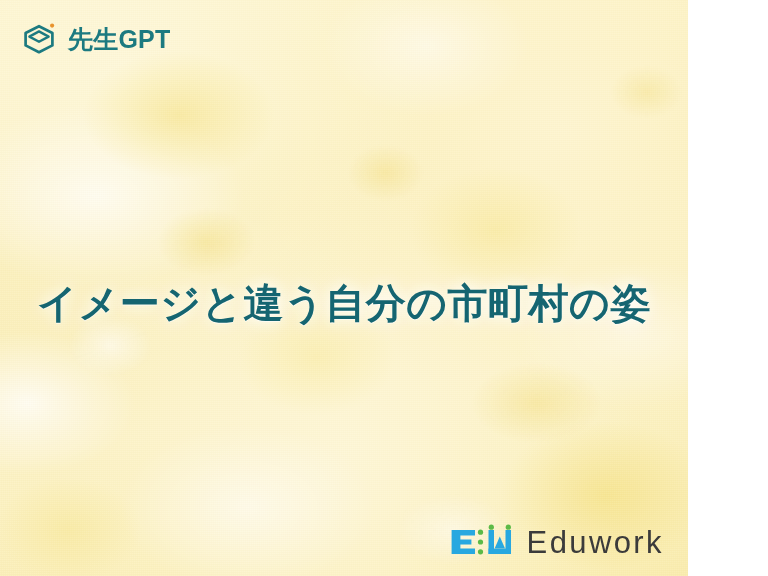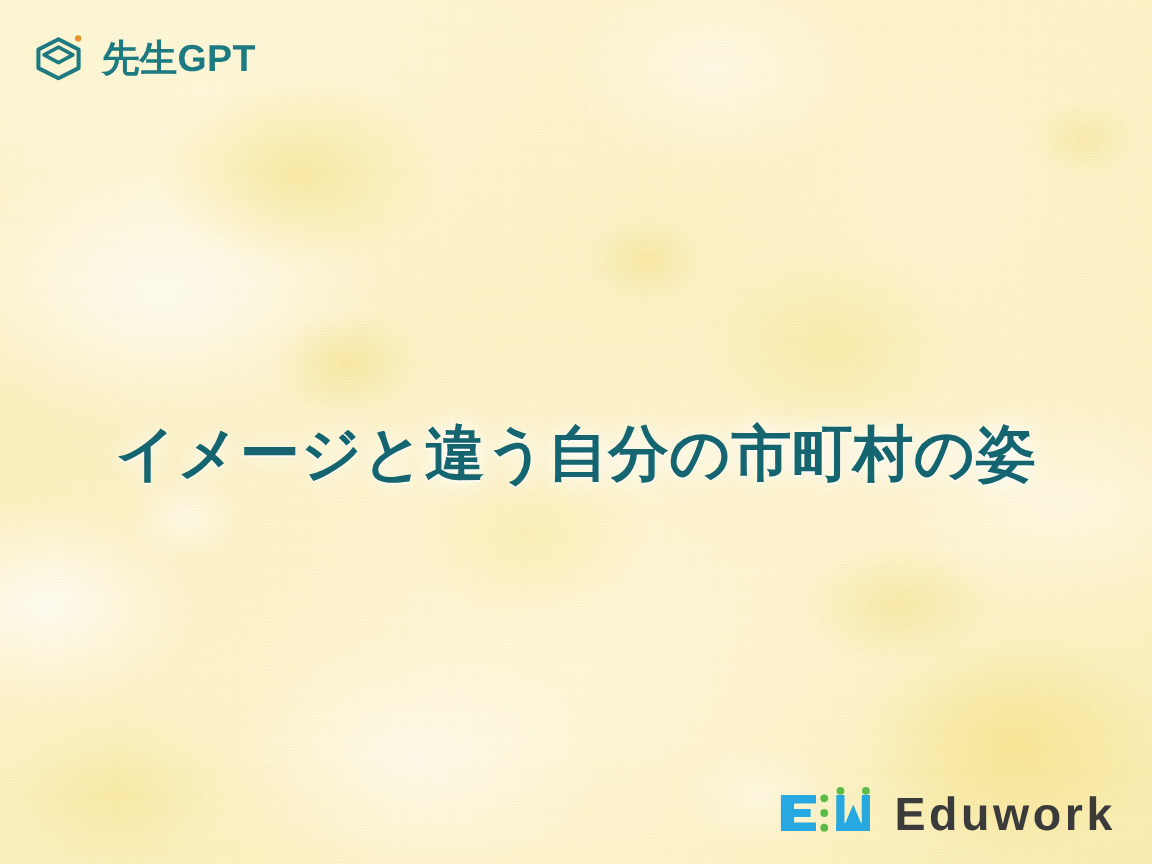--- a/index.html
+++ b/index.html
@@ -6,21 +6,21 @@
     margin: 0;
     padding: 0;
     background: #ffffff;
   }
   body {
     font-family: "Liberation Sans", "DejaVu Sans", sans-serif;
   }
 
   #slide {
     position: relative;
-    width: 768px;
+    width: 688px;
     height: 576px;
     overflow: hidden;
     background-color: #fbf0bd;
   }
 
   
   .bg-layer {
     position: absolute;
     inset: 0;
     pointer-events: none;
@@ -130,21 +130,21 @@
     right: 24px;
     bottom: 14px;
     display: flex;
     align-items: center;
     gap: 12px;
   }
   .footer-mark { display: block; width: 66px; height: 40px; }
   .footer-mark svg { display: block; }
   .footer-name {
     font-size: 31px;
-    font-weight: 700;
+    font-weight: 400;
     color: #3b3b3b;
     letter-spacing: 2.4px;
     line-height: 1;
     white-space: nowrap;
   }
 </style>
 </head>
 <body>
 
 <div id="slide">

